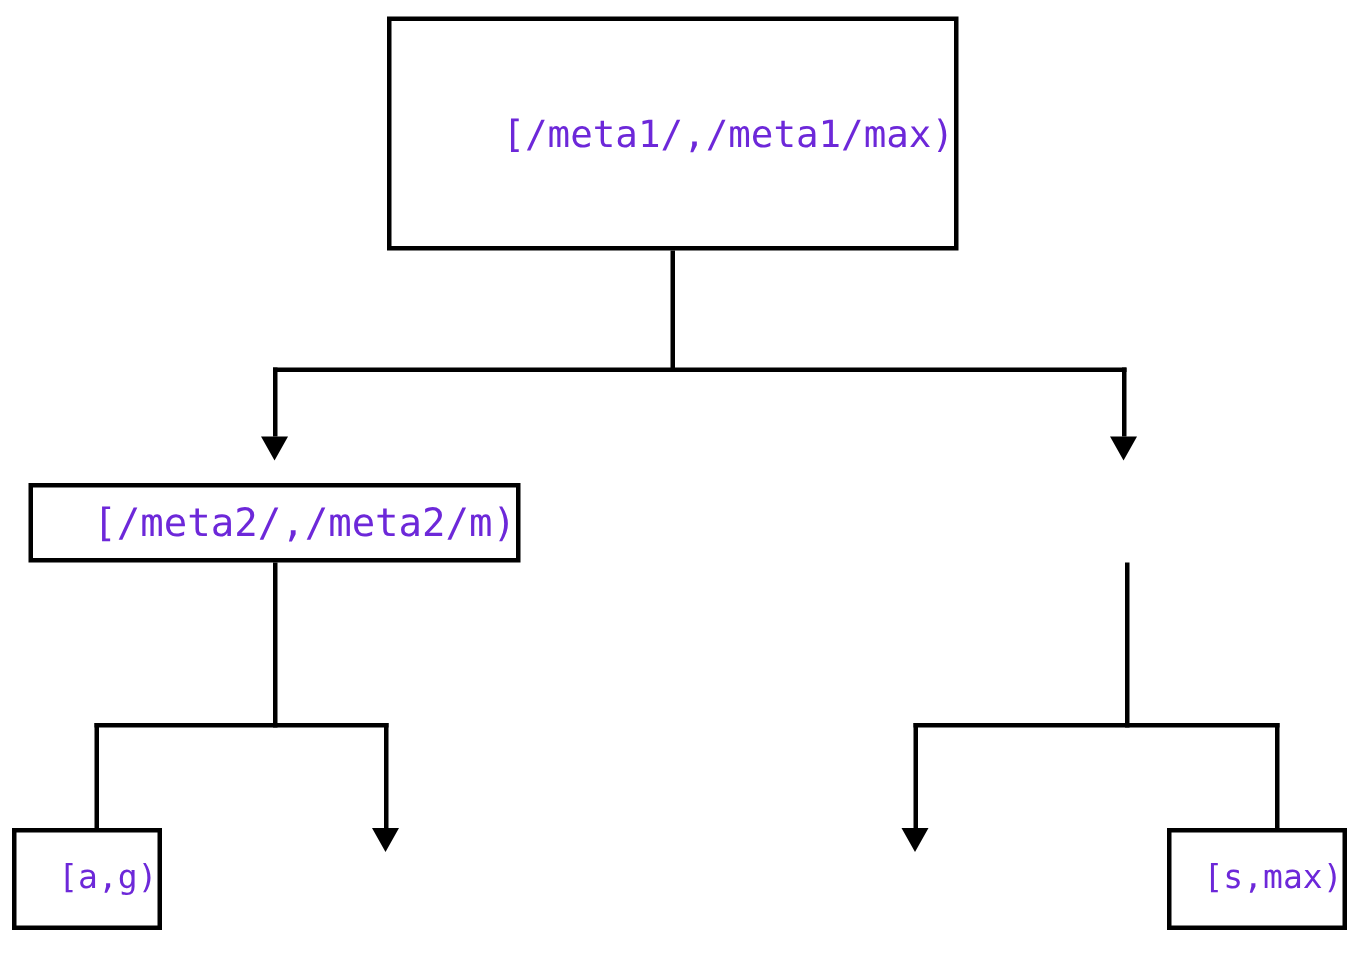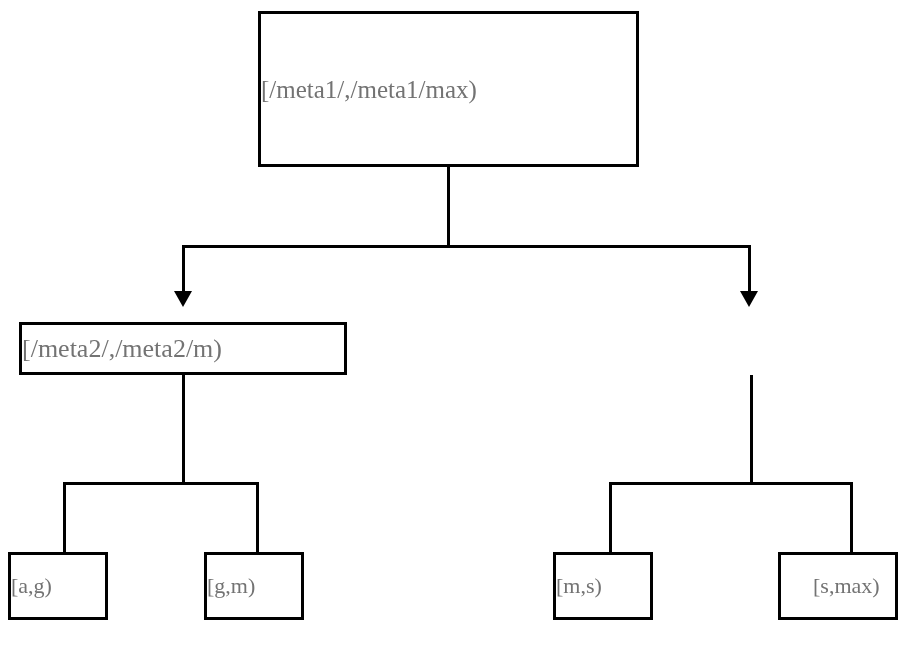--- a/index.html
+++ b/index.html
@@ -16,25 +16,24 @@
     overflow: hidden;
     font-family: "DejaVu Sans Mono", "Liberation Mono", monospace;
   }
   .node {
     position: absolute;
     box-sizing: border-box;
     border: 3px solid #000000;
     background: #ffffff;
     display: flex;
     align-items: center;
-    justify-content: flex-start;
-    color: #737373;
+    justify-content: flex-end;
+    color: #6d28d9;
     text-align: center;
     white-space: nowrap;
-    font-family: Liberation Serif, serif;
   }
   .node-label {
     display: block;
     line-height: 1;
     letter-spacing: 0px;
   }
   .node-root {
     left: 258px;
     top: 11px;
     width: 381px;
@@ -113,25 +112,19 @@
   <div class="edge-h" style="left:609px; top:482px; width:244px;"></div>
   <div class="edge-v" style="left:609px; top:482px; height:70px;"></div>
   <div class="arrow-head" style="left:601px; top:552px;"></div>
   <div class="edge-v" style="left:850px; top:482px; height:70px;"></div>
   <div class="arrow-head" style="left:842px; top:552px;"></div>
 
   <div class="node node-leaf leaf-0">
     <span class="node-label">[a,g)</span>
   </div>
 
-  <div class="node node-leaf leaf-1">
-    <span class="node-label">[g,m)</span>
-  </div>
 
-  <div class="node node-leaf leaf-2">
-    <span class="node-label">[m,s)</span>
-  </div>
 
   <div class="node node-leaf leaf-3">
     <span class="node-label">[s,max)</span>
   </div>
 
 </div>
 
 </body></html>

